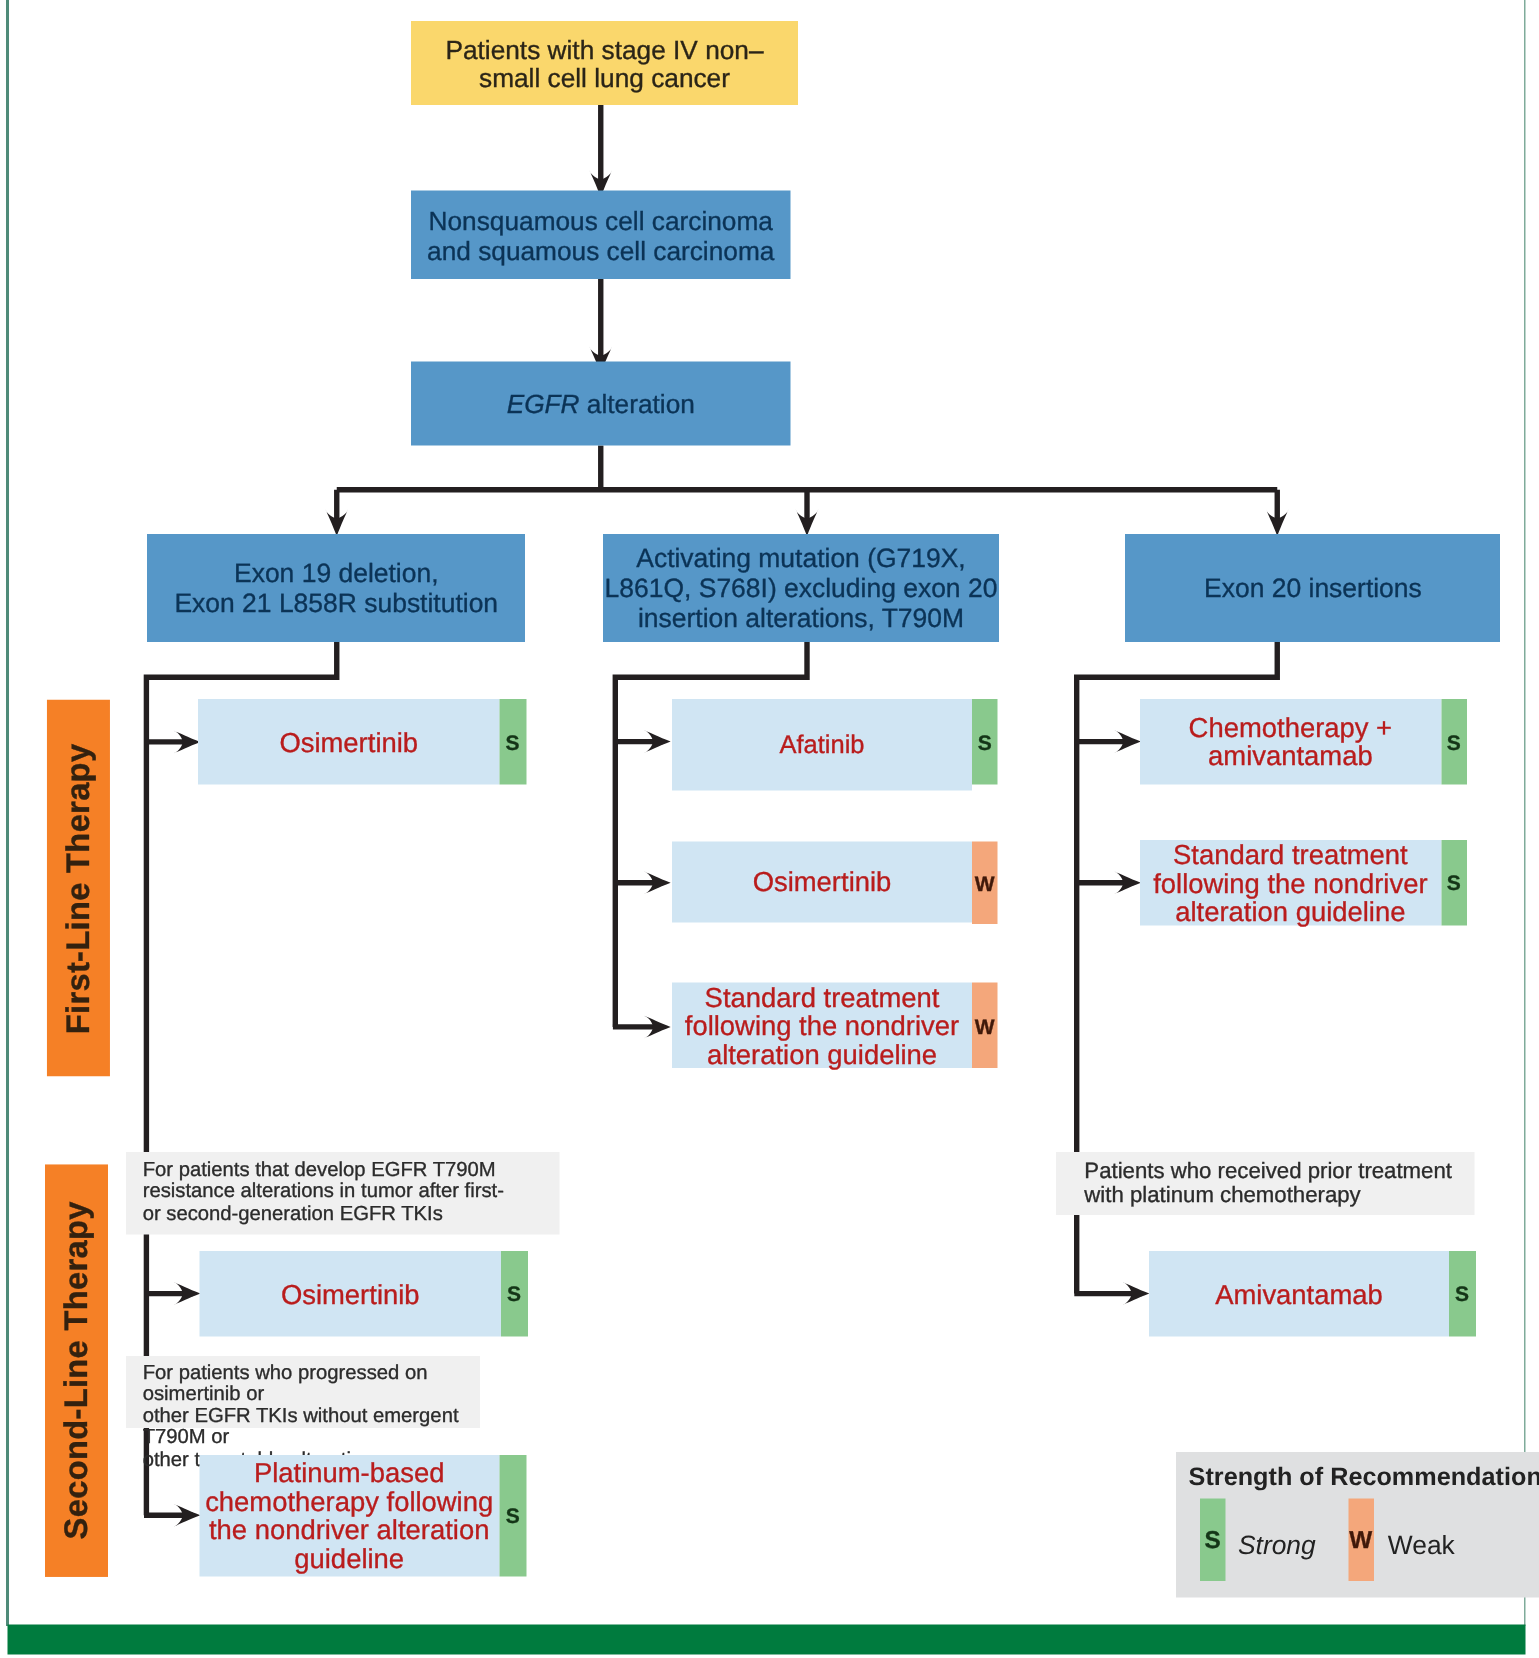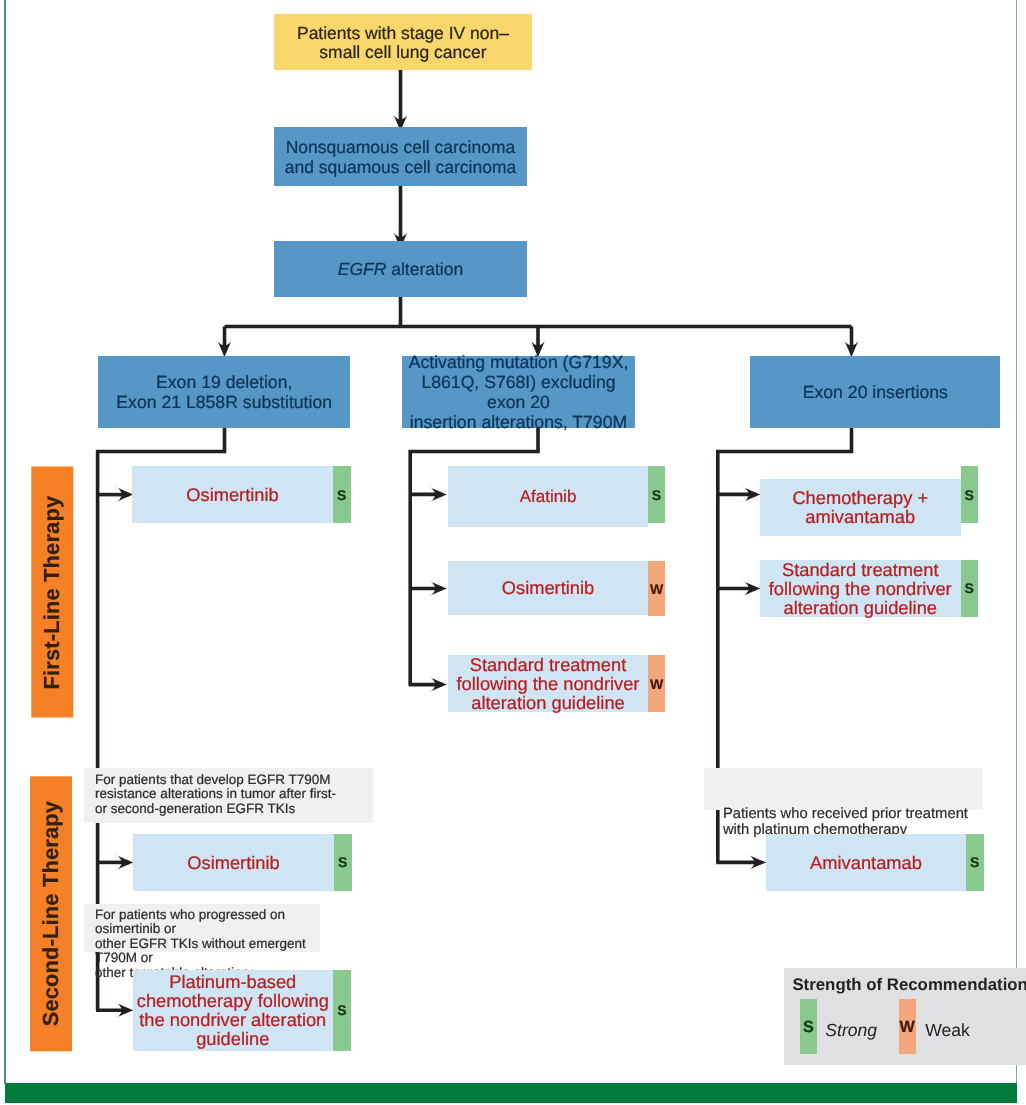--- a/index.html
+++ b/index.html
@@ -25,21 +25,21 @@
   .orangebar{background:#f58026;color:#33210f;}
   .greenbadge{background:#89c98d;color:#143517;}
   .orangebadge{background:#f4a77b;color:#40190a;}
   .badge{display:flex;align-items:center;justify-content:center;font-weight:bold;}
   .badge>span{position:relative;top:0.2px;line-height:1;}
   .note{background:#f0f0f0;color:#2b2b2b;}
   .note>span{display:block;}
   .note-sm{font-size:13.5px;}
   .note-sm>span{line-height:14.6px;}
   .note-lg{font-size:14.8px;}
-  .note-lg>span{line-height:16.4px;margin-top:33px;}
+  .note-lg>span{line-height:16.4px;}
   .vlabel{writing-mode:vertical-rl;transform:rotate(180deg);
           display:flex;align-items:center;justify-content:center;
           font-weight:bold;letter-spacing:.2px;}
   .legend{background:#dfe0e1;color:#222;}
   svg.lines{position:absolute;left:0;top:0;width:1026px;height:1105px;pointer-events:none;}
 </style>
 </head>
 <body>
 
 <div id="stage">
@@ -103,21 +103,21 @@
   </div>
 
   <div class="abs node blue" style="left:274px;top:241px;width:253px;height:56px;font-size:17.5px;">
     <span style="white-space:nowrap;"><i style="display:inline;font-style:italic;">EGFR</i><span style="display:inline;white-space:pre;"> alteration</span></span>
   </div>
 
   <div class="abs node blue branch" style="left:98.2px;top:355.8px;width:252px;height:71.9px;font-size:17.65px;">
     <span>Exon 19 deletion,<br>Exon 21 L858R substitution</span>
   </div>
 
-  <div class="abs node blue branch" style="left:402px;top:355.8px;width:233px;height:71.9px;font-size:17.65px;">
+  <div class="abs node blue branch" style="left:402px;top:355.8px;width:264px;height:71.9px;font-size:17.65px;">
     <span>Activating mutation (G719X,<br>L861Q, S768I) excluding exon 20<br>insertion alterations, T790M</span>
   </div>
 
   <div class="abs node blue branch" style="left:726.1px;top:355.8px;width:250.4px;height:71.9px;font-size:17.65px;margin-left:24px;">
     <span>Exon 20 insertions</span>
   </div>
 
   <div class="abs orangebar vlabel" style="left:30.6px;top:467px;width:42.3px;height:250.5px;font-size:21.8px;">
     <span>First-Line Therapy</span>
   </div>
@@ -146,21 +146,21 @@
     <span>W</span>
   </div>
 
   <div class="abs node lblue" style="left:448px;top:655px;width:200px;height:57px;font-size:18.3px;">
     <span>Standard treatment<br>following the nondriver<br>alteration guideline</span>
   </div>
   <div class="abs badge orangebadge" style="left:648px;top:655px;width:17px;height:57px;font-size:14px;">
     <span>W</span>
   </div>
 
-  <div class="abs node lblue" style="left:760px;top:479px;width:200.5px;height:56.5px;font-size:18.3px;">
+  <div class="abs node lblue" style="left:760px;top:466px;width:200.5px;height:56.5px;font-size:18.3px;">
     <span>Chemotherapy +<br>amivantamab</span>
   </div>
   <div class="abs badge greenbadge" style="left:960.5px;top:466px;width:17.5px;height:57px;font-size:14px;">
     <span>S</span>
   </div>
 
   <div class="abs node lblue" style="left:760px;top:559.5px;width:200.5px;height:57.4px;font-size:18.3px;">
     <span>Standard treatment<br>following the nondriver<br>alteration guideline</span>
   </div>
   <div class="abs badge greenbadge" style="left:960.5px;top:559.5px;width:17.5px;height:57.4px;font-size:14px;">

